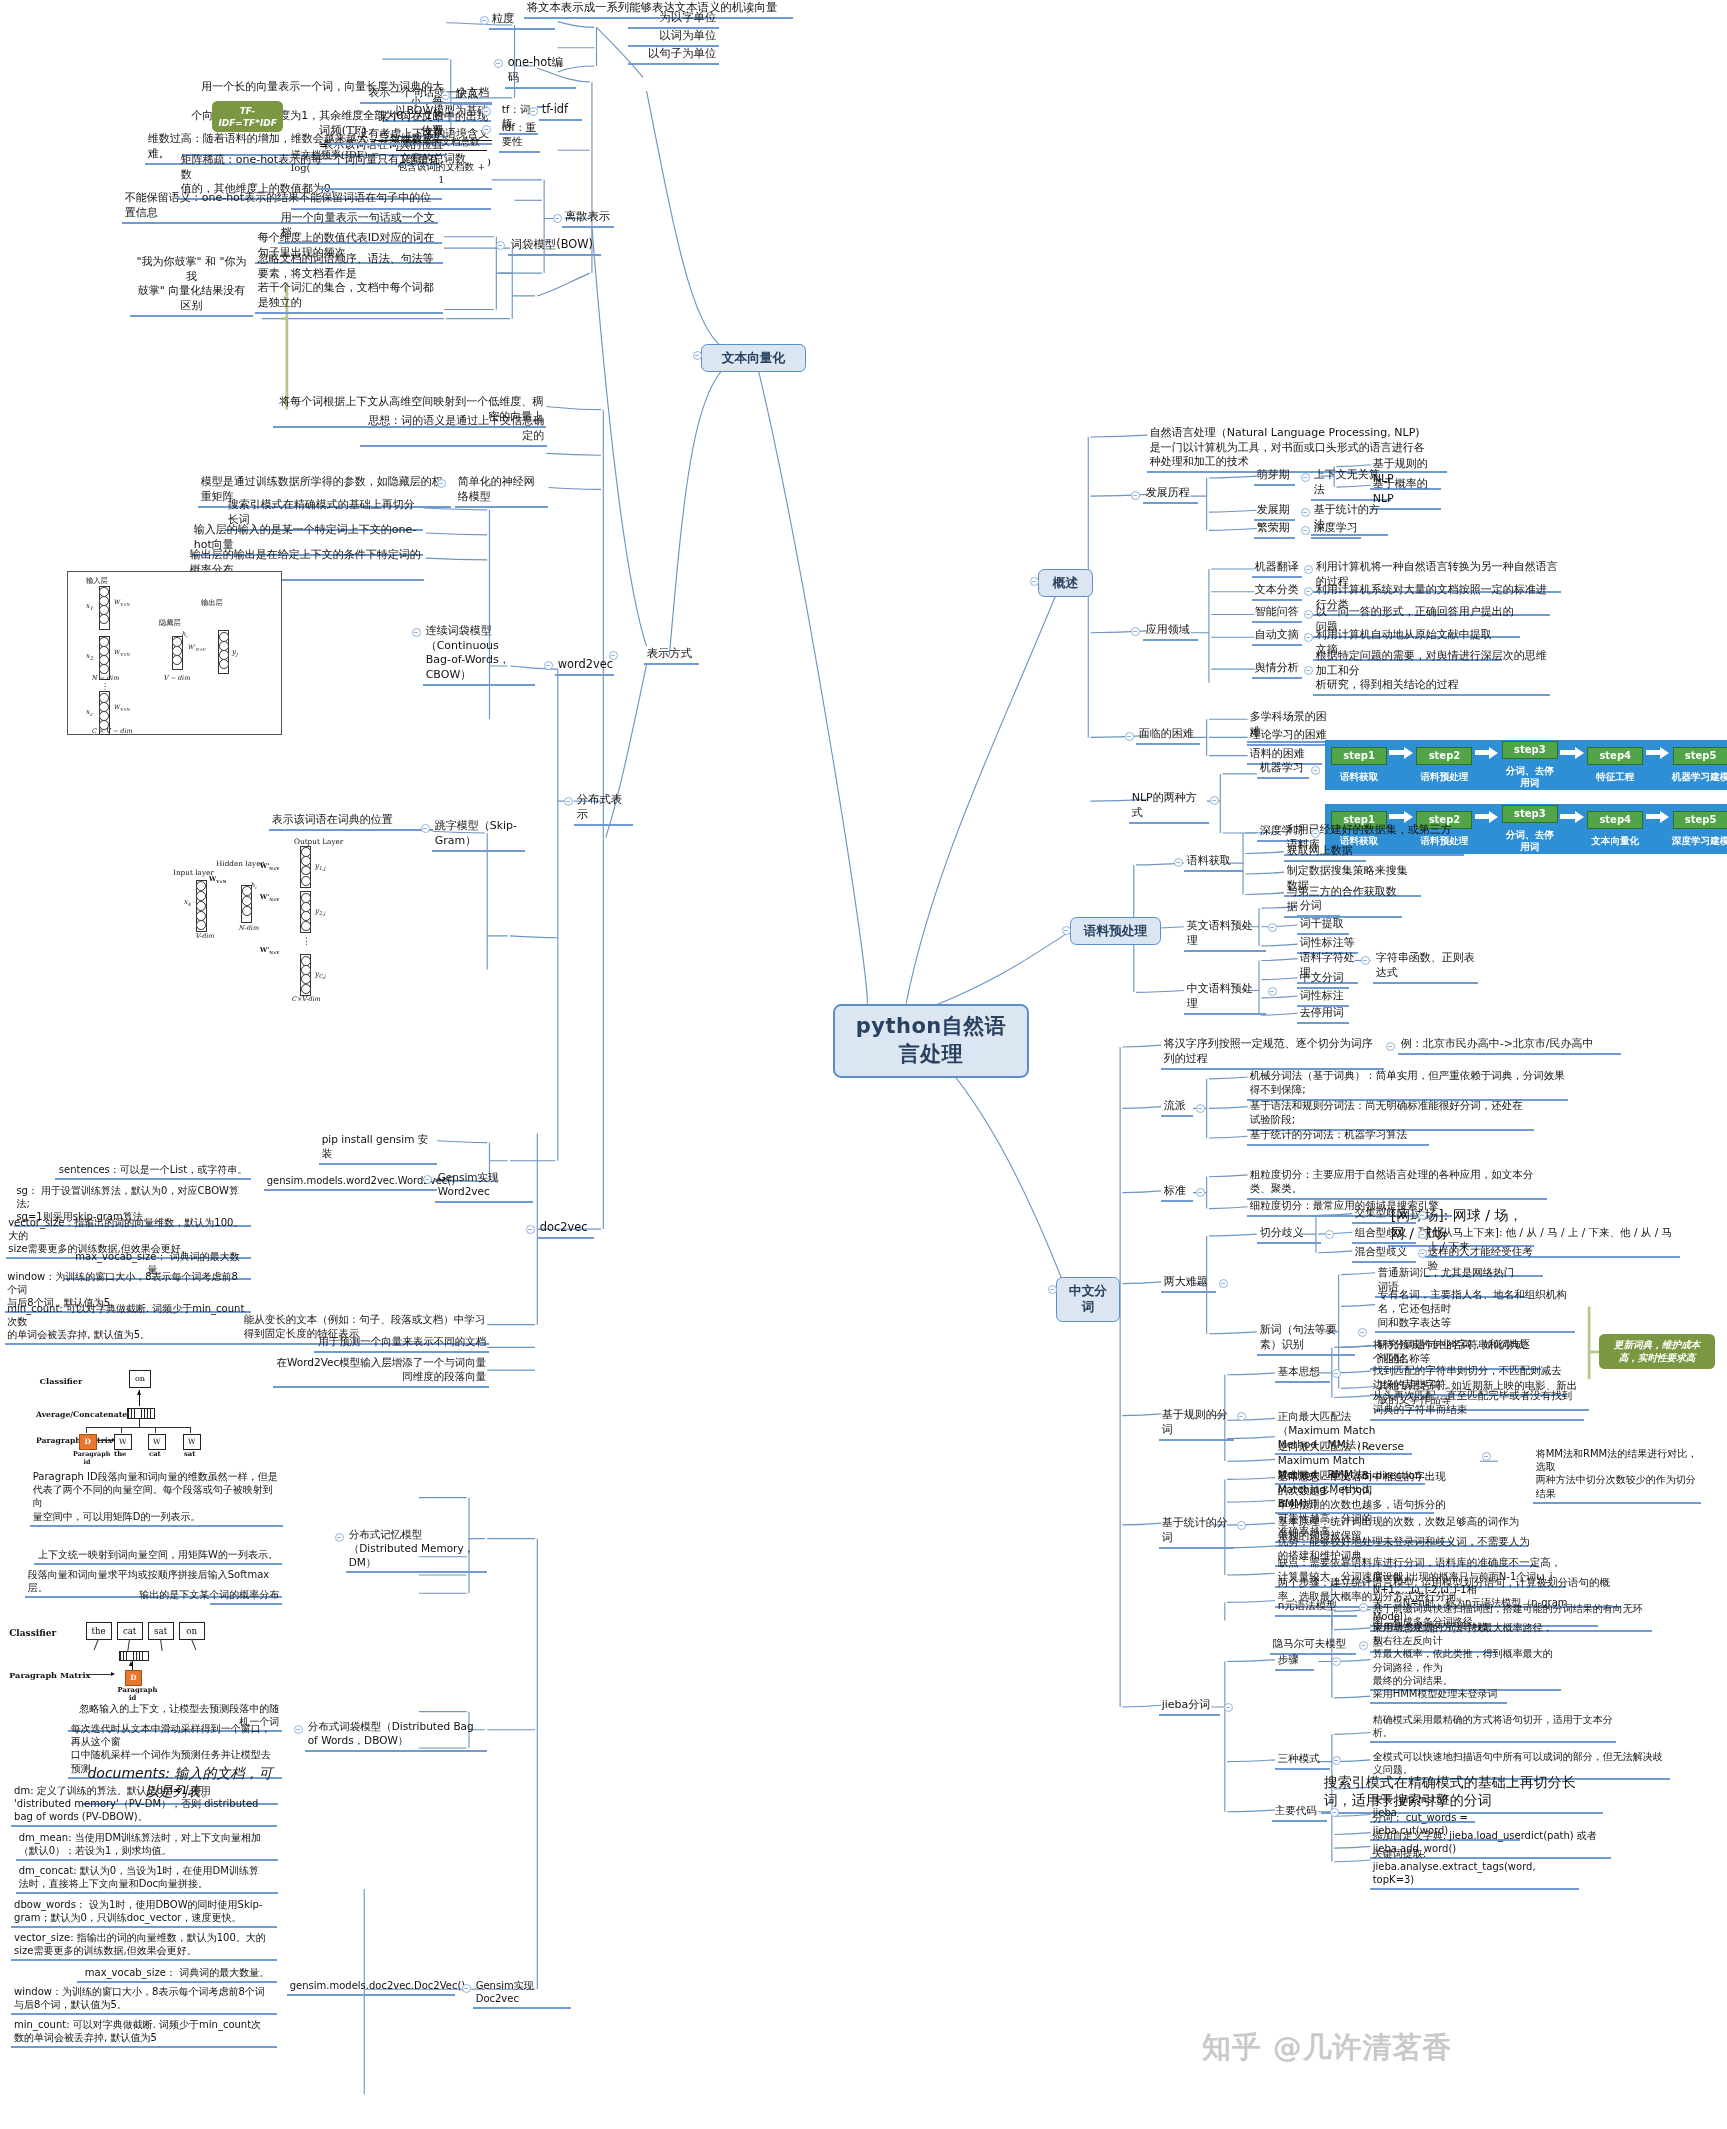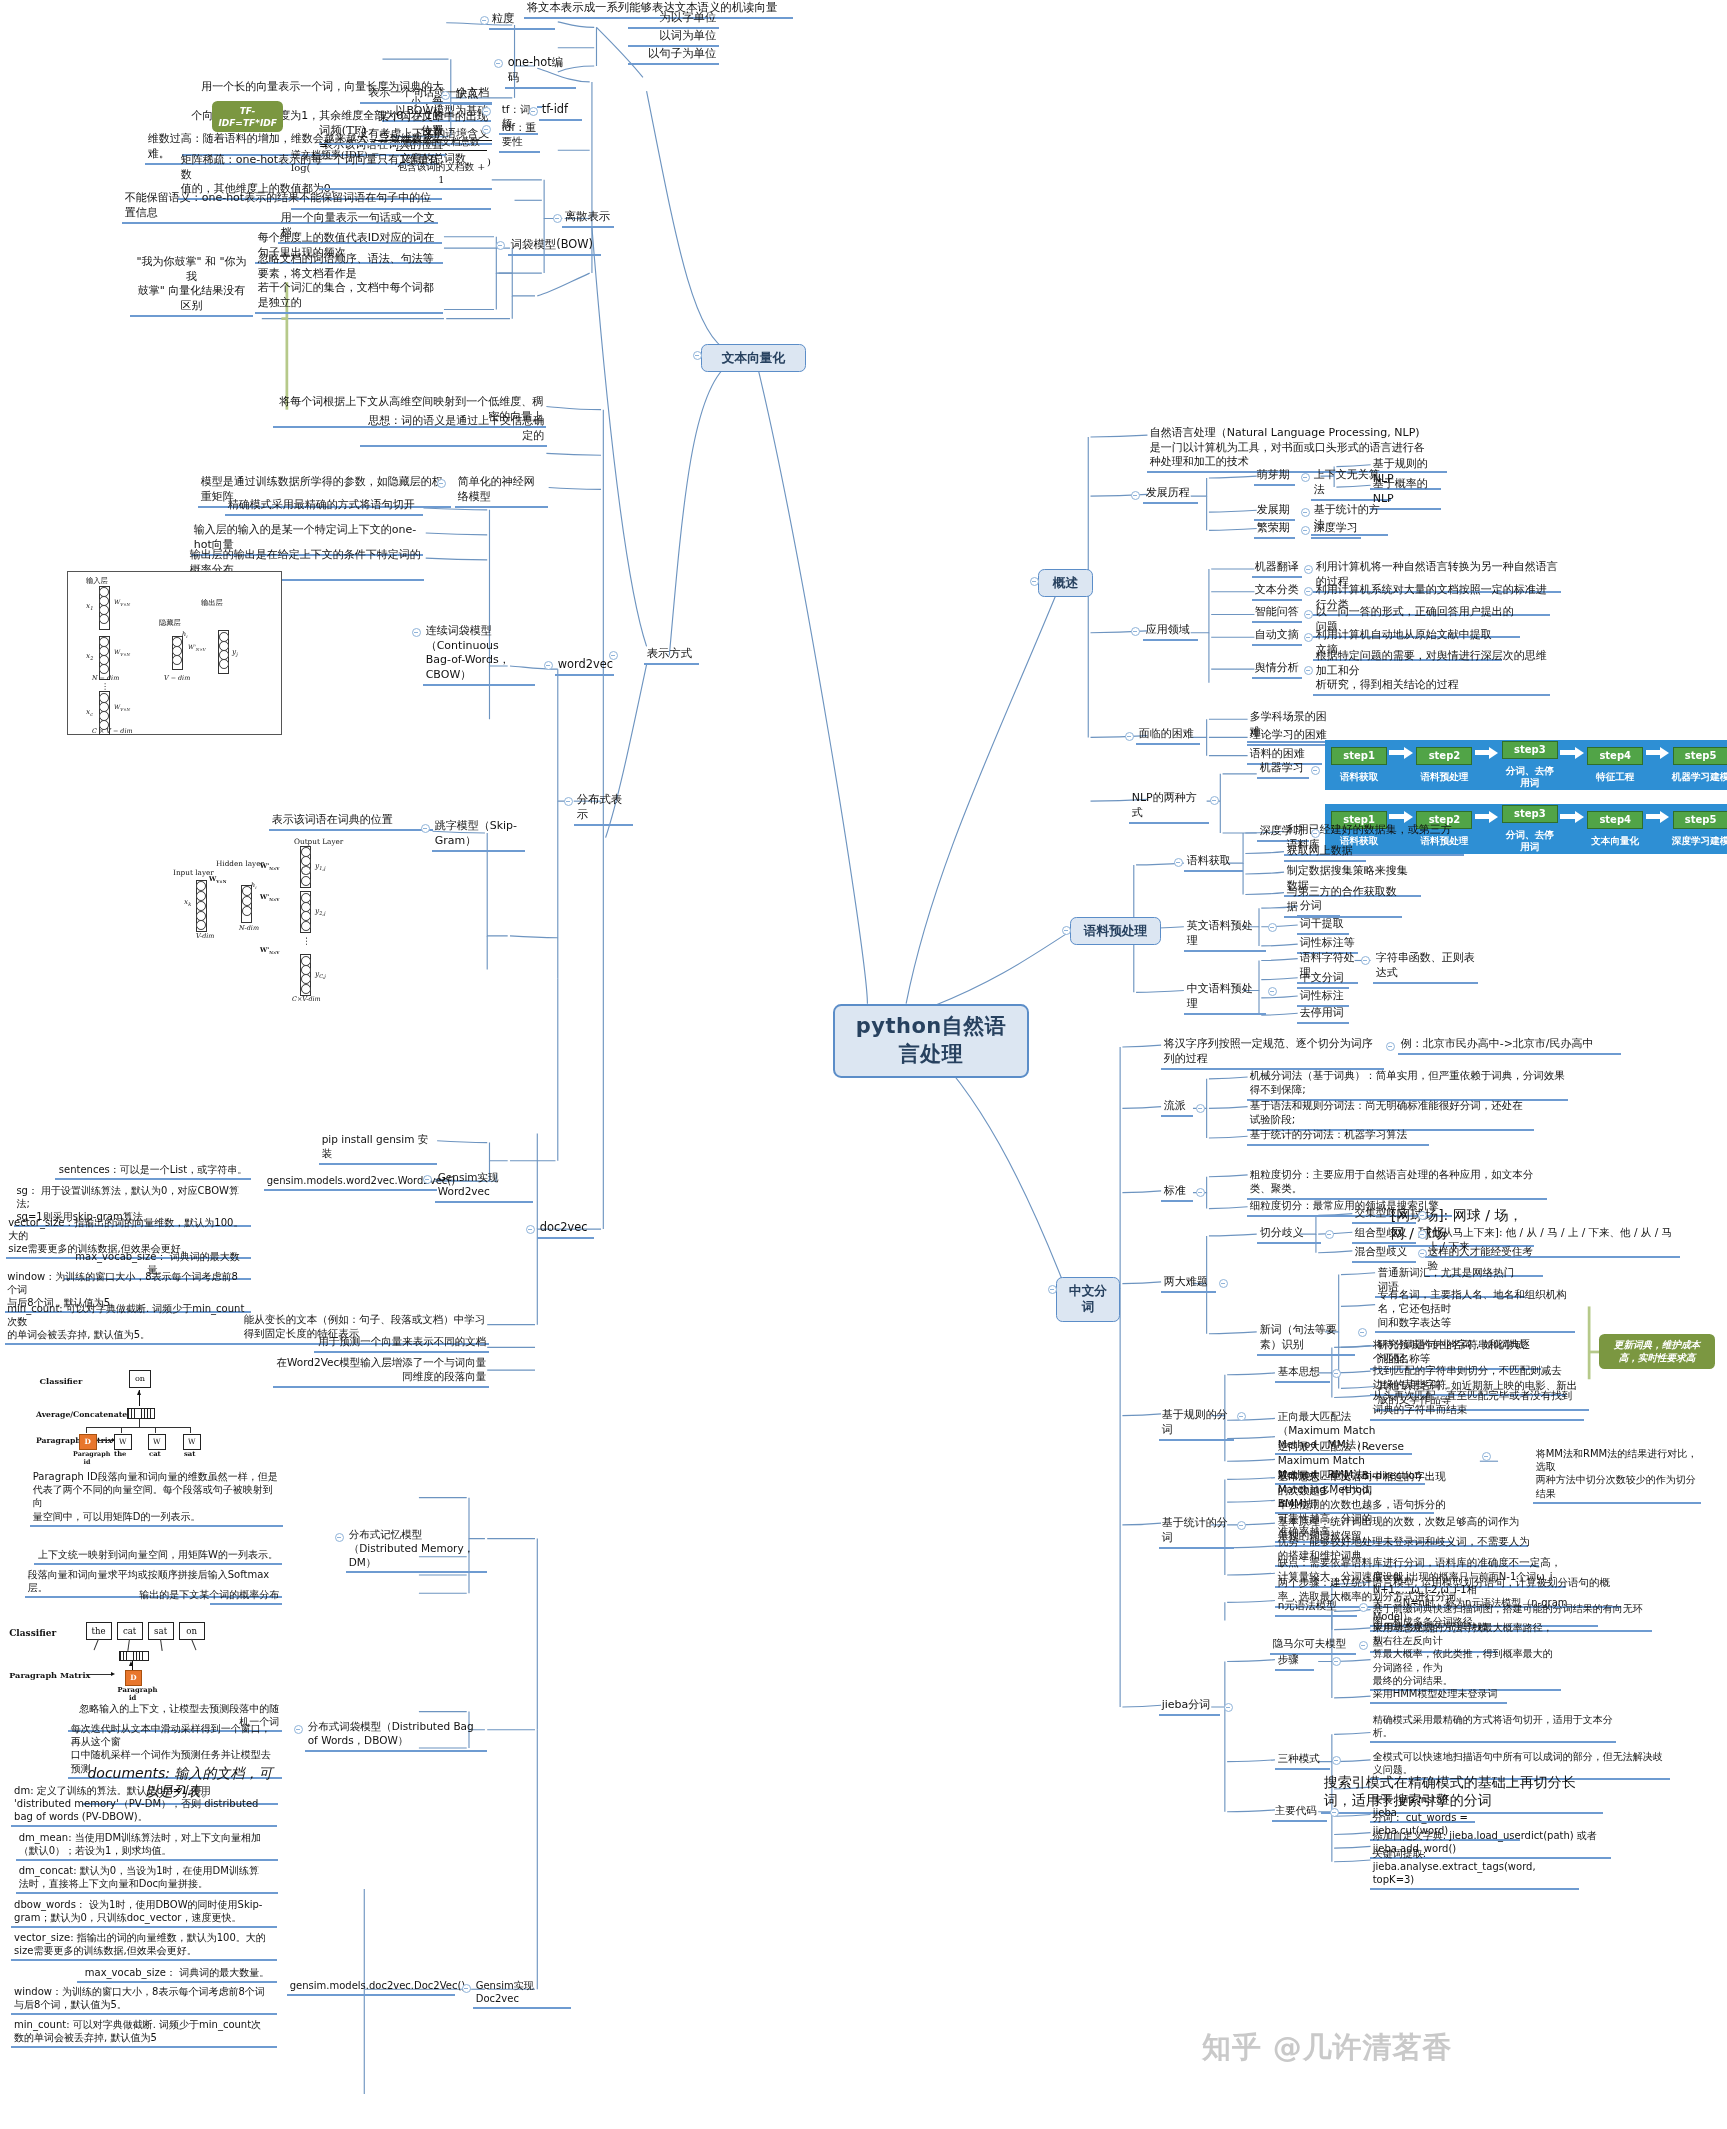--- a/index.html
+++ b/index.html
@@ -477,21 +477,21 @@
 <div class="node leaf" style="left:574px;top:792px;width:59px;font-size:11.4px;">分布式表示</div>
 <div class="node leaf r" style="left:273px;top:395px;width:273px;font-size:11px;">将每个词根据上下文从高维空间映射到一个低维度、稠密的向量上</div>
 <div class="node leaf r" style="left:360px;top:414px;width:187px;font-size:11px;">思想：词的语义是通过上下文信息确定的</div>
 <div class="node leaf" style="left:455px;top:475px;width:93px;font-size:11px;">简单化的神经网络模型</div>
 <div class="node leaf" style="left:198px;top:475px;width:253px;font-size:11px;">模型是通过训练数据所学得的参数，如隐藏层的权重矩阵</div>
 
 <div class="node leaf" style="left:555px;top:657px;width:59px;font-size:11.4px;">word2vec</div>
 
 <div class="node leaf" style="left:423px;top:624px;width:112px;font-size:11px;">连续词袋模型（Continuous
 Bag-of-Words，CBOW）</div>
-<div class="node leaf" style="left:225px;top:498px;width:198px;font-size:11px;">精确模式采用最精确的方式将语句切开</div>
+<div class="node leaf" style="left:225px;top:498px;width:198px;font-size:11px;">搜索引模式在精确模式的基础上再切分长词</div>
 <div class="node leaf" style="left:191px;top:523px;width:232px;font-size:11px;">输入层的输入的是某一个特定词上下文的one-hot向量</div>
 <div class="node leaf" style="left:187px;top:548px;width:237px;font-size:11px;">输出层的输出是在给定上下文的条件下特定词的概率分布</div>
 
 <div class="diagram" style="left:67px;top:571px;width:215px;height:164px;">
   <div class="dlabel" style="left:18px;top:3.6px;font-size:7.3px;">输入层</div>
   <div class="dlabel" style="left:91px;top:46px;font-size:7.3px;">隐藏层</div>
   <div class="dlabel" style="left:133px;top:26.4px;font-size:7.3px;">输出层</div>
 
   <div class="vbox" style="left:31px;top:13.7px;width:9px;height:42px;"></div>
   <div class="neuron" style="left:31px;top:15px;"></div>

